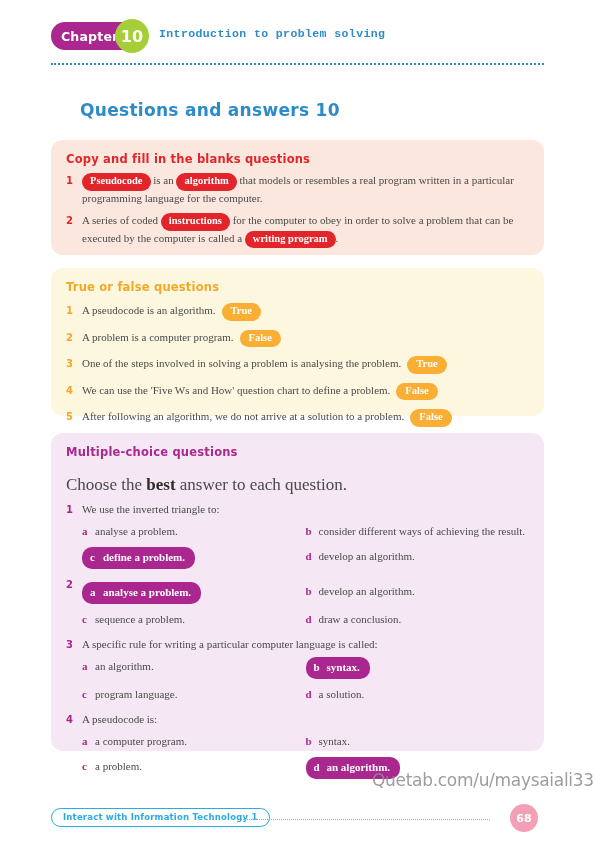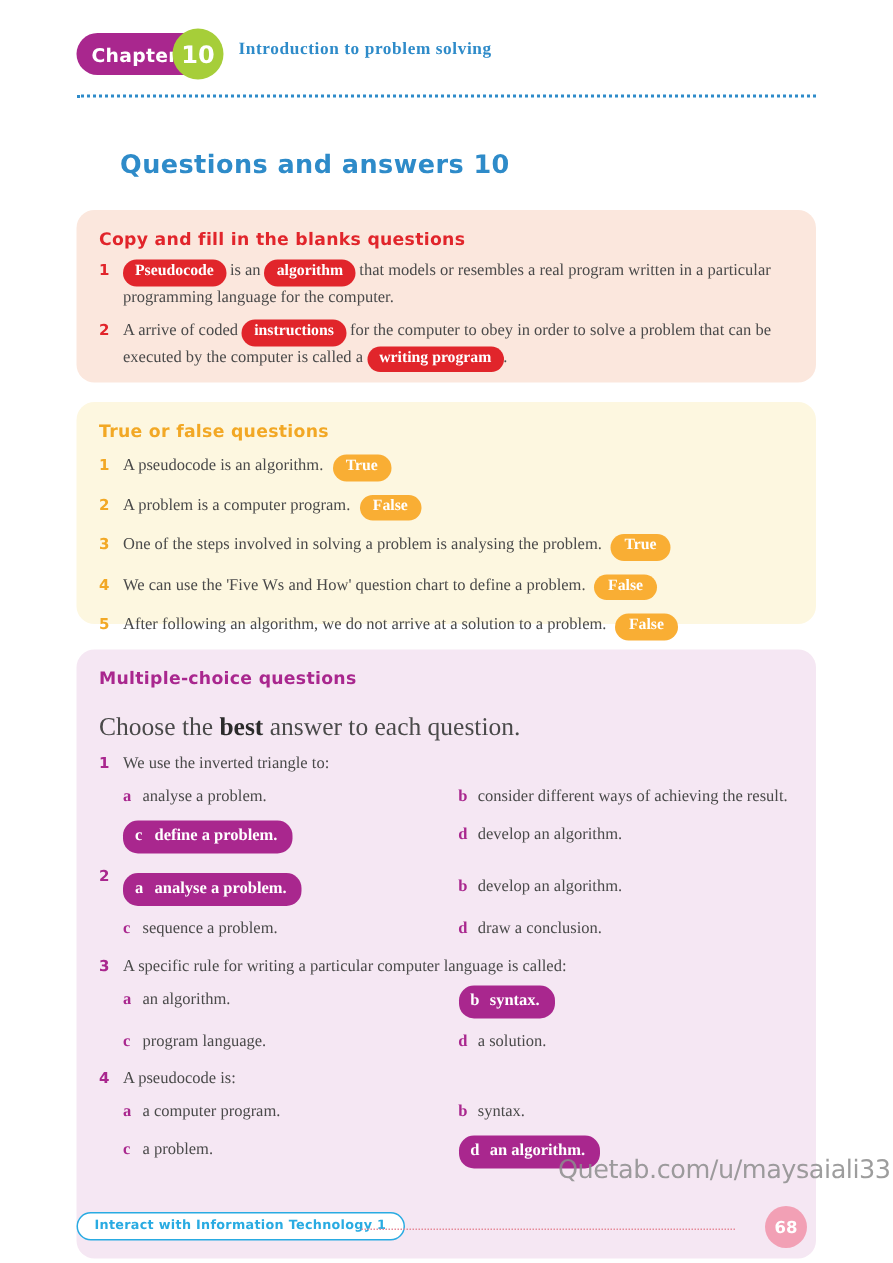--- a/index.html
+++ b/index.html
@@ -30,21 +30,21 @@
   .chapter-num{
     position:absolute;left:64px;top:-3px;
     width:34px;height:34px;border-radius:50%;
     background:#A6CE39;
     display:flex;align-items:center;justify-content:center;
     color:#ffffff;font-family:"DejaVu Sans", sans-serif;
     font-size:16px;font-weight:bold;
   }
   .chapter-title{
     position:absolute;left:108px;top:5px;
-    color:#2E8BC9;font-family:Liberation Serif, serif;
+    color:#2E8BC9;font-family:Liberation Mono, monospace;
     font-size:11.5px;font-weight:bold;letter-spacing:.4px;
   }
   .header-rule{
     position:absolute;left:51px;top:63px;width:493px;height:0;
     border-top:2px dotted #2E8BC9;
   }
 
   
   .page-title{
     position:absolute;left:51px;top:100px;
@@ -83,21 +83,21 @@
   #box-fill .pill{background:#E1252B;font-size:10.5px;padding:3px 8px 4px 8px;}
 
   
   #box-tf{top:268px;height:148px;background:#FDF7E0;padding:12px 15px 0 15px;}
   #box-tf .qbox-title{color:#F2A825;}
   #box-tf .qnum{color:#F2A825;}
   #box-tf .pill{background:#F9AE34;font-size:10.5px;padding:3px 9px 4px 9px;margin-left:6px;}
   #box-tf .qrow{margin-top:9px;}
 
   
-  #box-mc{top:433px;height:406px;background:#F5E7F3;padding:12px 15px 0 15px;}
+  #box-mc{top:433px;height:318px;background:#F5E7F3;padding:12px 15px 0 15px;}
   #box-mc .qbox-title{color:#A9278E;}
   #box-mc .qnum{color:#A9278E;}
   #box-mc .qstem{font-size:11px;color:#4a4a4a;line-height:15px;}
 
   .opt-grid{display:flex;margin-top:5px;margin-left:16px;}
   .opt-col{width:50%;box-sizing:border-box;}
   .opt{display:flex;align-items:baseline;font-size:11px;color:#4a4a4a;line-height:15px;margin-bottom:1px;padding:2px 0;}
   .opt .ltr{
     font-family:"Liberation Serif", serif;font-weight:bold;
     color:#A9278E;flex:0 0 13px;
@@ -160,21 +160,21 @@
 
   <div class="qbox" id="box-fill">
     <div class="qbox-title">Copy and fill in the blanks questions</div>
     <div id="fill-list">
         <div class="qrow">
           <div class="qnum">1</div>
           <div class="qtext"><span class="pill">Pseudocode</span><span> is an </span><span class="pill">algorithm</span><span> that models or resembles a real program written in a particular programming language for the computer.</span></div>
         </div>
         <div class="qrow">
           <div class="qnum">2</div>
-          <div class="qtext"><span>A arrive of coded </span><span class="pill">instructions</span><span> for the computer to obey in order to solve a problem that can be executed by the computer is called a </span><span class="pill">writing program</span><span>.</span></div>
+          <div class="qtext"><span>A series of coded </span><span class="pill">instructions</span><span> for the computer to obey in order to solve a problem that can be executed by the computer is called a </span><span class="pill">writing program</span><span>.</span></div>
         </div>
       </div>
   </div>
 
   <div class="qbox" id="box-tf">
     <div class="qbox-title">True or false questions</div>
     <div id="tf-list">
         <div class="qrow">
           <div class="qnum">1</div>
           <div class="qtext"><span>A pseudocode is an algorithm.</span><span class="pill">True</span></div>

